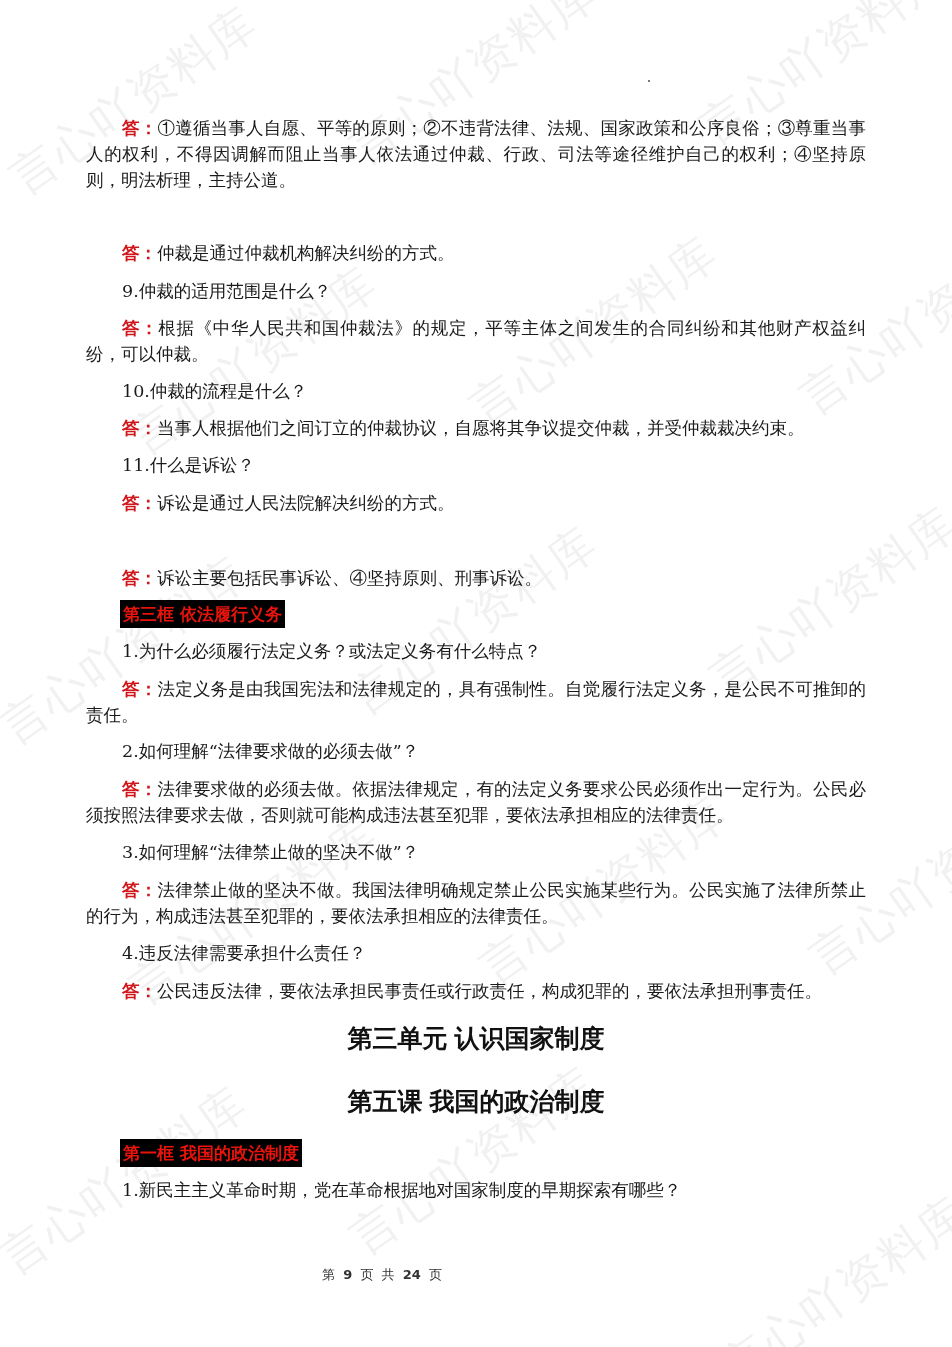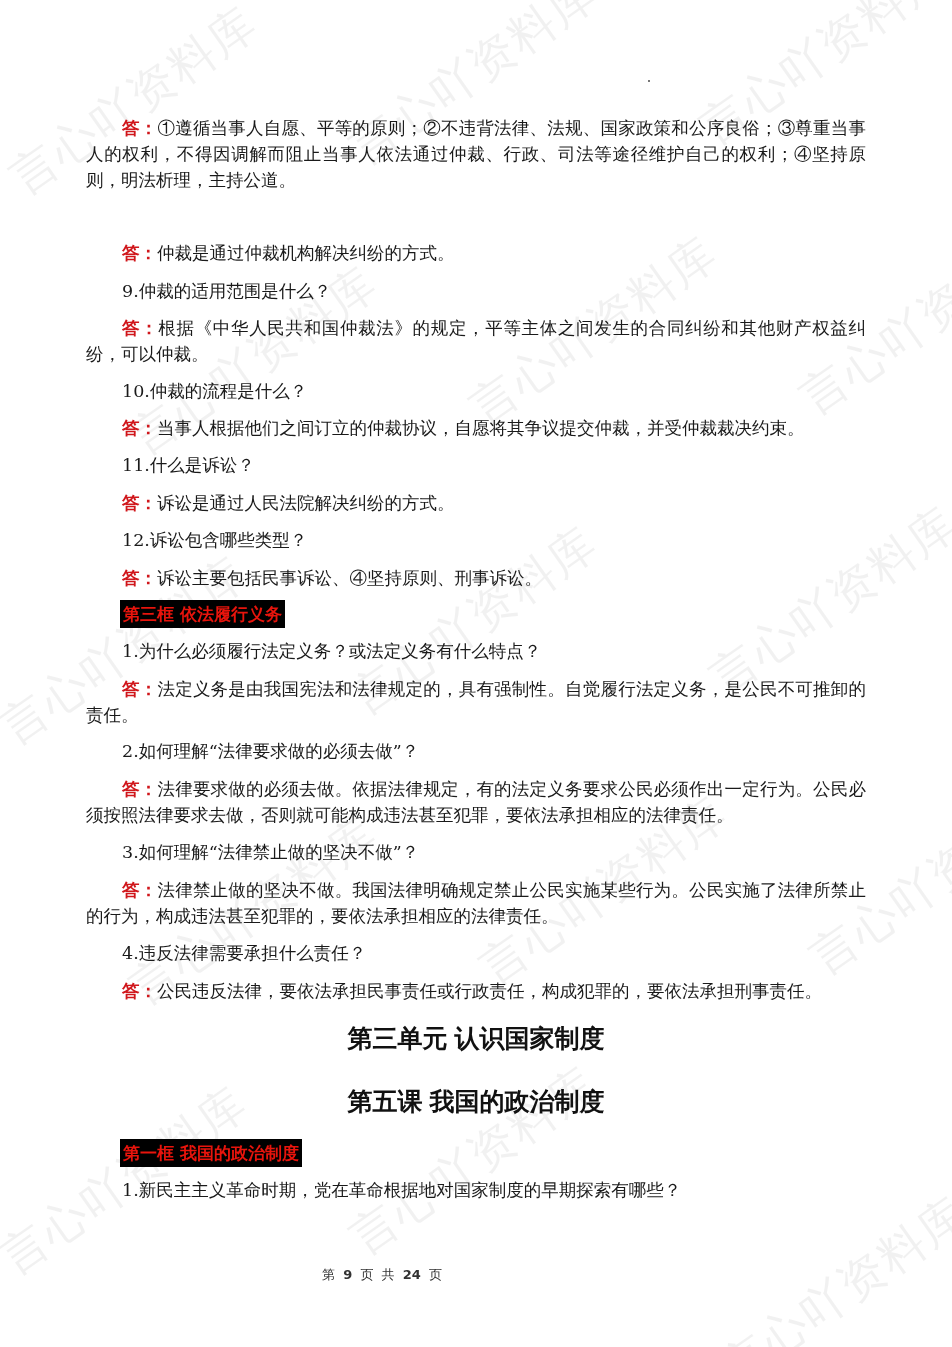--- a/index.html
+++ b/index.html
@@ -72,21 +72,20 @@
   <div class="block q" style="top:378px">10.仲裁的流程是什么？</div>
   <div class="block para" style="top:415px">
     <span class="ans-label">答：</span><span>当事人根据他们之间订立的仲裁协议，自愿将其争议提交仲裁，并受仲裁裁决约束。</span>
   </div>
 
   <div class="block q" style="top:452px">11.什么是诉讼？</div>
   <div class="block para" style="top:490px">
     <span class="ans-label">答：</span><span>诉讼是通过人民法院解决纠纷的方式。</span>
   </div>
 
-  <div class="block q" style="top:527px">12.诉讼包含哪些类型？</div>
   <div class="block para" style="top:565px">
     <span class="ans-label">答：</span><span>诉讼主要包括民事诉讼、④坚持原则、刑事诉讼。</span>
   </div>
 
   <div class="block" style="top:600px;left:120px">
     <span class="frame-title">第三框  依法履行义务</span>
   </div>
 
   <div class="block q" style="top:638px">1.为什么必须履行法定义务？或法定义务有什么特点？</div>
   <div class="block para" style="top:676px">

